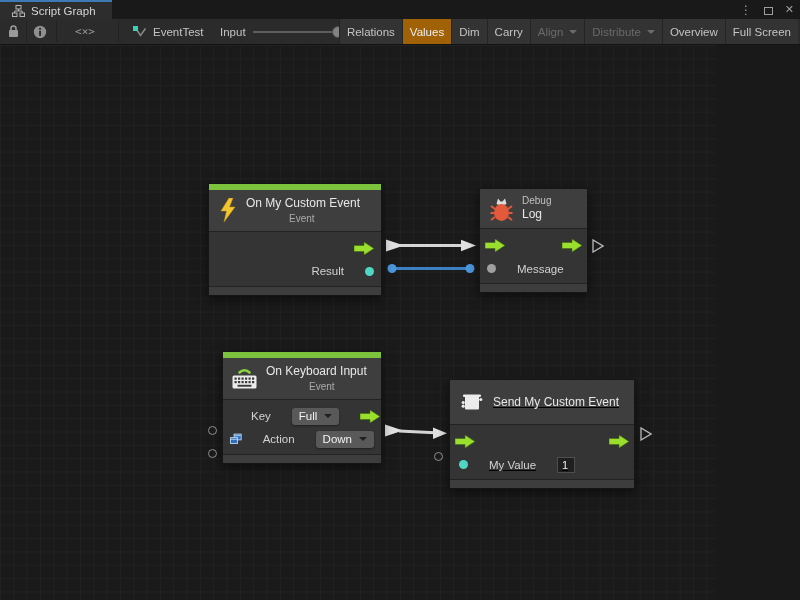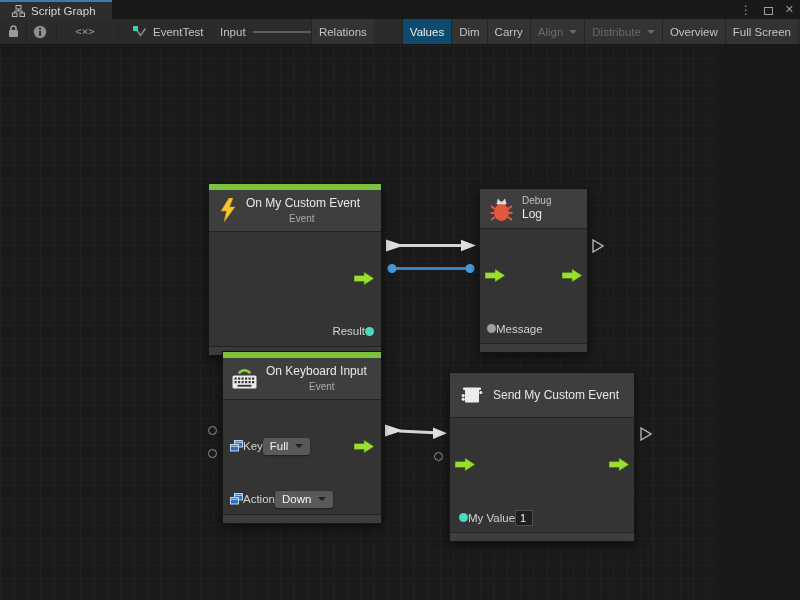--- a/index.html
+++ b/index.html
@@ -22,21 +22,21 @@
              border-bottom:1px solid #141414; color:#c4c4c4; font-size:11.5px; }
   .tb-item { position:absolute; top:0; height:25px; display:flex; align-items:center; }
   .tb-sep { position:absolute; top:2px; width:1px; height:21px; background:#222; }
   .code-glyph { font-family:"DejaVu Sans Mono", monospace; font-size:11px; color:#9a9a9a; }
   .zoom-track { position:absolute; left:253px; top:12px; width:90px; height:2px; background:#5e5e5e; }
   .zoom-handle { position:absolute; left:332px; top:7px; width:12px; height:12px; border-radius:50%;
                  background:#828282; border:1px solid #4a4a4a; }
   .tb-buttons { position:absolute; right:2px; top:0; height:15px; display:flex; }
   .tb-btn { display:flex; align-items:center; padding:0 7px; border-left:1px solid #242424;
             background:#333333; height:25px; white-space:nowrap; }
-  .tb-btn.selected { background:#0c4a6e; color:#eeeeee;margin-left:28px; }
+  .tb-btn.selected { background:#a16207; color:#eeeeee; }
   .tb-btn.disabled { color:#6a6a6a; }
   .caret-down { width:0; height:0; border-left:4px solid transparent; border-right:4px solid transparent;
                 border-top:4px solid #6a6a6a; margin-left:6px; }
 
   
   .canvas { position:absolute; left:0; top:45px; width:716px; height:555px;
             background-color:#1a1a1a;
             background-image:linear-gradient(#212121 1px, transparent 1px),
                              linear-gradient(90deg, #212121 1px, transparent 1px);
             background-size:13.33px 13.33px; }
@@ -46,21 +46,21 @@
   .node { position:absolute; background:#343434; border:1px solid #151515;
           box-shadow:0 4px 10px rgba(0,0,0,.5); }
   .accent { height:6px; background:#7cc23d; }
   .nhead { background:#3e3e3e; display:flex; align-items:center; gap:9px;
            padding:6px 10px; border-bottom:1px solid #232323; }
   .titles { display:flex; flex-direction:column; line-height:1.3; }
   .ntitle { font-size:12px; color:#e8e8e8; white-space:nowrap; }
   .nsub { font-size:10px; color:#ababab;margin-left:43px; }
   .ncat { font-size:10px; color:#c0c0c0; }
   .nbody { padding:5px 0 3px; }
-  .prow { height:23px; display:flex; align-items:center; gap:0; padding:0 7px;margin-top:30px; }
+  .prow { height:23px; display:flex; align-items:center; gap:21px; padding:0 7px; }
   .prow.jend { justify-content:flex-end; }
   .prow.jbetween { justify-content:space-between; padding:0 5px; }
   .plabel { font-size:11.5px; color:#d2d2d2; white-space:nowrap; }
   .nfoot { height:9px; background:#3d3d3d; border-top:1px solid #232323; }
   .dot { width:9px; height:9px; border-radius:50%; flex:0 0 auto; }
   .dot.cyan { background:#4fd6c4; }
   .dot.gray { background:#9f9f9f; }
   .hollow-circle { position:absolute; width:9px; height:9px; border-radius:50%;
                    border:1.5px solid #8e8e8e; }
   .flow-hint { position:absolute; }
@@ -69,21 +69,21 @@
   .dd .dcaret { width:0; height:0; border-left:4px solid transparent; border-right:4px solid transparent;
                 border-top:4px solid #1f1f1f; }
   .val-input { width:18px; background:#1f1f1f; border:1px solid #4e4e4e; color:#eeeeee;
                font-size:11px; padding:1px 4px; font-family:"Liberation Sans", sans-serif; }
   .ml-auto { margin-left:auto; }
 
   .n1 { left:208px; top:138px; width:174px; }
   .n2 { left:479px; top:143px; width:109px; }
   .n2 .nhead { height:40px; }
   .n3 { left:222px; top:306px; width:160px; }
-  .n4 { left:449px; top:327px; width:186px; }
+  .n4 { left:449px; top:334px; width:186px;text-decoration:underline; }
   .n4 .nhead { height:45px; }
   .arrow-svg { flex:0 0 auto; display:block; }
 </style>
 </head>
 <body>
 
 <div class="titlebar">
   <div class="tab">
     <svg width="13" height="12" viewBox="0 0 13 12">
       <rect x="4" y="0.5" width="5" height="3.5" fill="none" stroke="#b5b5b5"></rect>

